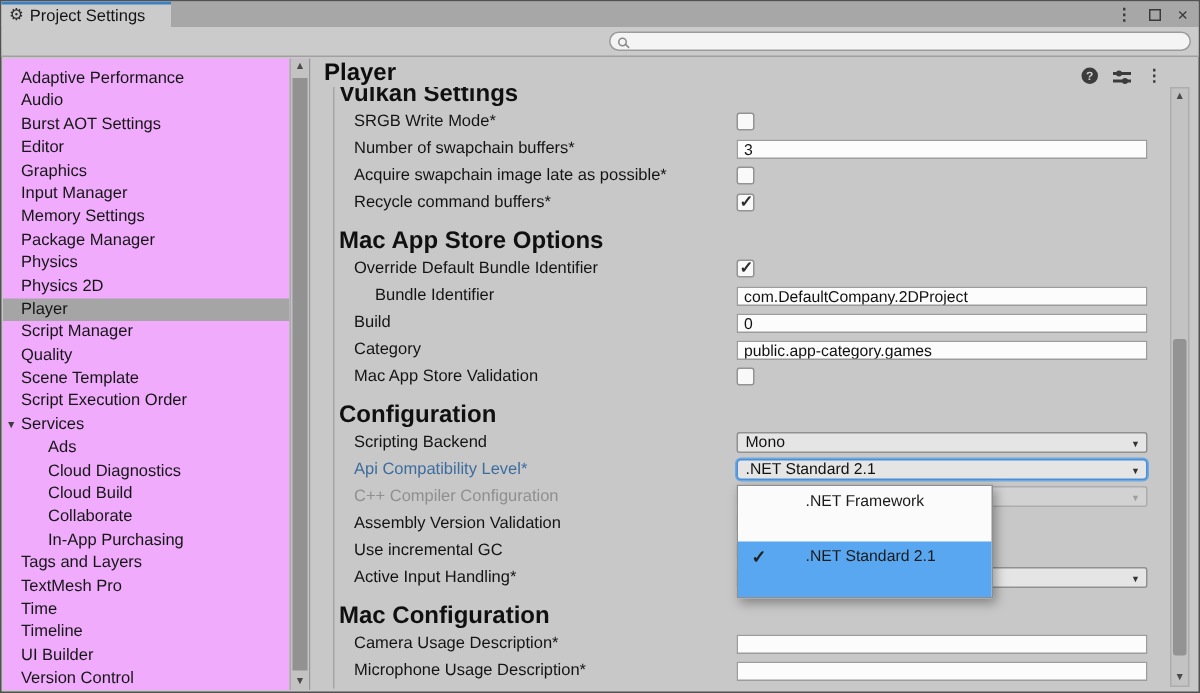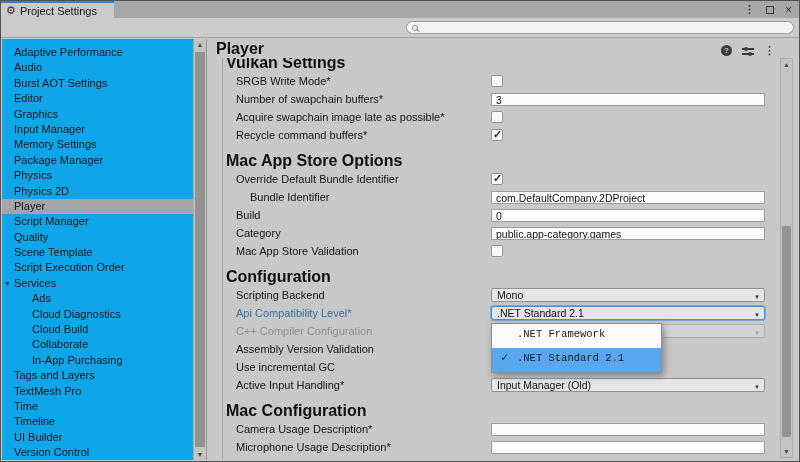--- a/index.html
+++ b/index.html
@@ -20,21 +20,21 @@
   .toolbar { height:20px; background:#cbcbcb; position:relative; border-bottom:1px solid #a0a0a0; }
   .search { position:absolute; left:405px; right:5px; top:3px; height:13px; background:#f4f4f4; border:1px solid #9b9b9b; border-radius:7px; display:flex; align-items:center; }
   .search input { border:none; outline:none; background:transparent; flex:1; font-size:10px; height:11px; padding-left:2px; font-family:"Liberation Sans",sans-serif; }
   .mag { width:6px; height:6px; border:1px solid #8a8a8a; border-radius:50%; position:relative; margin-left:5px; flex:0 0 auto; }
   .mag::after { content:""; position:absolute; width:4px; height:1px; background:#8a8a8a; transform:rotate(45deg); right:-3px; bottom:-1px; }
 
   
   .split { position:absolute; top:38px; left:1px; right:1px; bottom:1px; display:flex; }
 
   
-  .sidebar { width:205px; position:relative; border-right:1px solid #999; background:#0ea5e9; flex:0 0 205px; }
+  .sidebar { width:205px; position:relative; border-right:1px solid #999; background:#f0abfc; flex:0 0 205px; }
   .sidebar-list { position:absolute; top:0; bottom:0; left:0; right:13px; overflow:hidden; padding-top:6px; }
   .sb-item { height:15.4px; line-height:15.4px; font-size:11px; color:#161616; padding-left:12px; white-space:nowrap; position:relative; }
   .sb-item.selected { background:#a5a5a5; }
   .sb-item.indent1 { padding-left:30px; }
   .tri { position:absolute; left:2px; top:0; font-size:7px; color:#3c3c3c; }
   .sb-scroll { position:absolute; right:0; top:0; bottom:0; width:13px; background:#c3c3c3; border-left:1px solid #aaa; }
   .sb-scroll .thumb { position:absolute; left:1px; right:1px; top:13px; bottom:13px; background:#929292; }
   .arr { position:absolute; left:0; right:0; text-align:center; font-size:7px; color:#4a4a4a; line-height:11px; }
   .arr.up { top:0; } .arr.down { bottom:0; }
 
@@ -63,21 +63,21 @@
   .cb { width:12px; height:12px; background:#f9f9f9; border:1px solid #949494; border-radius:2px; position:relative; margin-top:1px; }
   .cb.checked::after { content:"\2713"; position:absolute; top:-2px; left:1px; font-size:11px; color:#2c2c2c; font-weight:bold; }
   .tf { width:100%; height:13px; background:#fcfcfc; border:1px solid #9c9c9c; font-size:10.5px; padding:0 4px; color:#111; font-family:"Liberation Sans",sans-serif; outline:none; margin-top:1px; display:block; }
   .dd { width:100%; height:14px; background:#e5e5e5; border:1px solid #919191; border-radius:2px; font-size:10.5px; padding:0 14px 0 5px; color:#111; position:relative; line-height:12px; white-space:nowrap; overflow:hidden; }
   .dd::after { content:"\25BC"; position:absolute; right:4px; top:2px; font-size:6px; color:#333; }
   .dd.disabled { background:#d2d2d2; border-color:#adadad; color:#9a9a9a; }
   .dd.disabled::after { color:#9e9e9e; }
   .dd.focused { border-color:#4a90d9; box-shadow:0 0 0 1px #6fa9e2; border-radius:3px; }
 
   .popup { position:absolute; top:17px; left:0; width:171px; background:#fbfbfb; border:1px solid #8f8f8f; box-shadow:2px 3px 7px rgba(0,0,0,0.35); z-index:50; }
-  .opt { height:24px; line-height:21px; font-size:10.5px; padding-left:25px; color:#1a1a1a; position:relative; white-space:nowrap;font-family:Liberation Mono, monospace; }
+  .opt { height:37px; line-height:21px; font-size:10.5px; padding-left:45px; color:#1a1a1a; position:relative; white-space:nowrap; }
   .opt.sel { background:#58a7f0; }
   .opt .chk { position:absolute; left:9px; top:0; font-size:12px; color:#222; font-weight:bold; }
 
   .main-scroll { position:absolute; right:5px; top:19px; bottom:2px; width:13px; background:#c3c3c3; border:1px solid #adadad; }
   .main-scroll .thumb { position:absolute; left:1px; right:1px; top:42%; height:53%; background:#939393; border-radius:2px; }
 </style>
 </head>
 <body>
 
 <div class="window">

